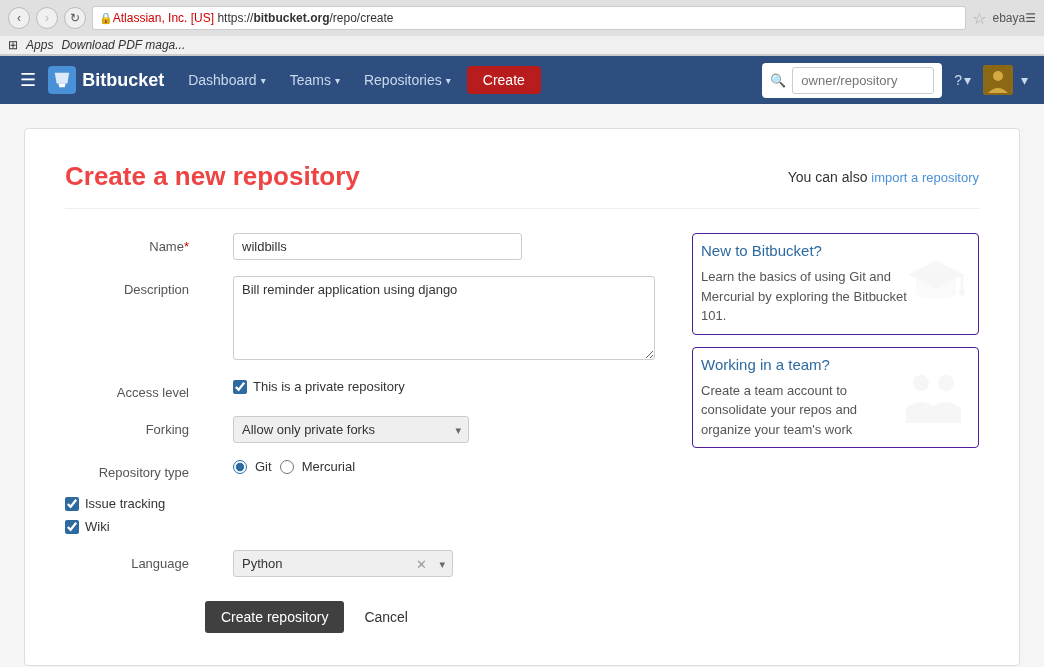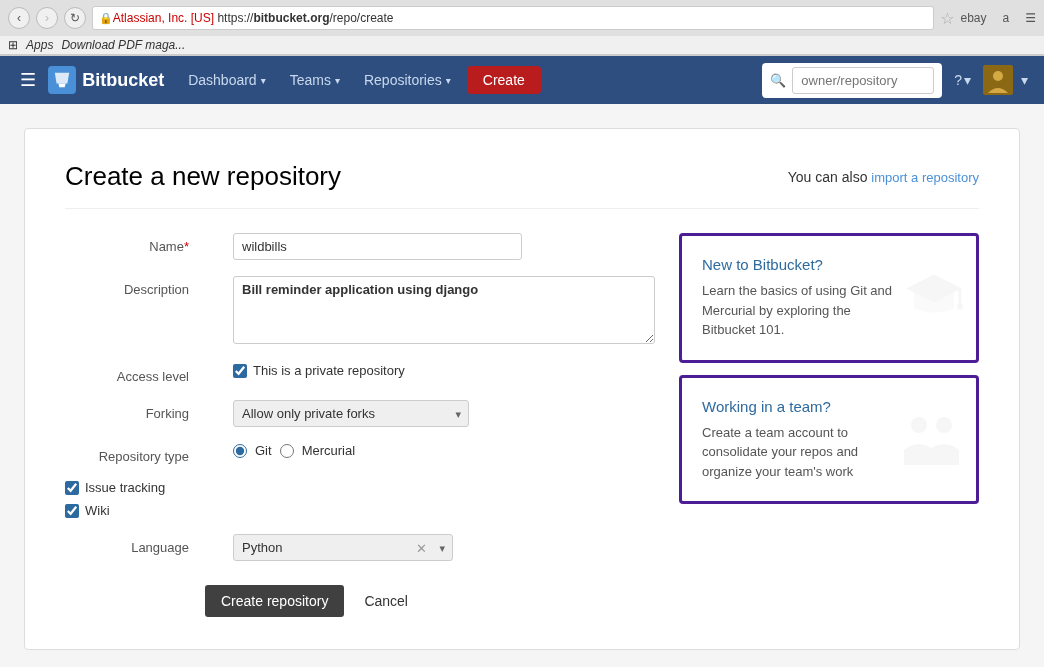--- a/index.html
+++ b/index.html
@@ -6,21 +6,21 @@
     body { font-family: -apple-system, BlinkMacSystemFont, 'Segoe UI', Arial, sans-serif; font-size: 14px; background: #f5f5f5; color: #333; }
 
     
     .browser-chrome { background: #e8e8e8; border-bottom: 1px solid #ccc; }
     .browser-toolbar { display: flex; align-items: center; padding: 6px 8px; gap: 6px; background: #e0e0e0; }
     .browser-btn { width: 22px; height: 22px; border-radius: 50%; border: 1px solid #bbb; background: #f0f0f0; cursor: pointer; display: flex; align-items: center; justify-content: center; font-size: 12px; color: #555; }
     .browser-btn:disabled { color: #bbb; }
     .address-bar { flex: 1; height: 24px; border: 1px solid #ccc; border-radius: 3px; background: white; display: flex; align-items: center; padding: 0 6px; font-size: 12px; }
     .address-bar .secure { color: #2a7; font-size: 11px; }
     .star-btn { color: #aaa; font-size: 16px; cursor: pointer; }
-    .browser-ext { display: flex; gap: 16px; align-items: center; font-size: 12px; color: #555; justify-content: center; }
+    .browser-ext { display: flex; gap: 0; align-items: center; font-size: 12px; color: #555; justify-content: center; }
     .bookmarks-bar { display: flex; align-items: center; padding: 2px 8px; background: #f0f0f0; border-bottom: 1px solid #ccc; gap: 8px; font-size: 12px; }
     .bookmarks-bar a { color: #333; text-decoration: none; display: flex; align-items: center; gap: 4px; font-style: italic; }
 
     
     .topnav { background: #2d4e7e; display: flex; align-items: center; padding: 0 12px; height: 48px; gap: 4px; }
     .topnav-menu { color: white; font-size: 18px; cursor: pointer; padding: 8px; }
     .topnav-logo { display: flex; align-items: center; gap: 6px; color: white; font-size: 18px; font-weight: bold; margin-right: 8px; }
     .topnav-logo .logo-icon { width: 28px; height: 28px; background: #4a90d9; border-radius: 4px; display: flex; align-items: center; justify-content: center; color: white; font-size: 14px; font-weight: bold; }
     .topnav-links { display: flex; align-items: center; gap: 0; }
     .topnav-link { color: #c8d8ee; padding: 0 12px; height: 48px; display: flex; align-items: center; gap: 4px; cursor: pointer; font-size: 14px; text-decoration: none; }
@@ -29,21 +29,21 @@
     .topnav-spacer { flex: 1; }
     .topnav-search { display: flex; align-items: center; background: white; border-radius: 4px; padding: 4px 8px; gap: 6px; width: 180px; }
     .topnav-search input { border: none; outline: none; font-size: 13px; color: #999; width: 100%; background: transparent; }
     .topnav-search .search-icon { color: #999; font-size: 13px; }
     .topnav-help { color: #c8d8ee; padding: 0 8px; cursor: pointer; font-size: 14px; display: flex; align-items: center; gap: 2px; }
     .topnav-avatar { width: 30px; height: 30px; border-radius: 3px; background: #8b6914; overflow: hidden; cursor: pointer; display: flex; align-items: center; justify-content: center; }
 
     
     .main-container { padding: 24px; max-width: 1044px; }
     .form-card { background: white; border: 1px solid #ddd; border-radius: 4px; padding: 32px 40px; }
-    .form-title { font-size: 26px; font-weight: 400; color: #000000; }
+    .form-title { font-size: 26px; font-weight: 700; color: #ef4444; }
     .form-header { display: flex; justify-content: space-between; align-items: center; margin-bottom: 16px; }
     .import-link { color: #4a90d9; text-decoration: none; font-size: 13px; }
     .divider { border: none; border-top: 1px solid #eee; margin-bottom: 24px; }
 
     
     .form-body { display: flex; gap: 24px; }
     .form-left { flex: 1; }
     .form-right { width: 300px; }
 
     .form-row { display: flex; margin-bottom: 16px; gap: 28px; }
@@ -54,21 +54,21 @@
     input[type="text"], textarea, select {
       border: 1px solid #ccc;
       border-radius: 3px;
       padding: 5px 8px;
       font-size: 13px;
       color: #333;
       outline: none;
       font-family: inherit;
     }
     .name-input { width: 289px; }
-    textarea { width: 100%; height: 68px; resize: vertical; font-weight: bold; }
+    textarea { width: 100%; height: 84px; resize: vertical; }
 
     .checkbox-row { display: flex; align-items: center; gap: 6px; }
     .checkbox-row input[type="checkbox"] { width: 14px; height: 14px; accent-color: #2d6a9f; cursor: pointer; }
     .checkbox-row label { font-size: 13px; color: #333; cursor: pointer; }
 
     .select-wrapper { position: relative; display: inline-block; }
     .forking-select { width: 236px; appearance: none; padding-right: 28px; cursor: pointer; }
     .select-arrow { position: absolute; right: 8px; top: 50%; transform: translateY(-50%); font-size: 11px; color: #666; pointer-events: none; }
 
     .radio-group { display: flex; flex-direction: row; gap: 8px; }
@@ -81,21 +81,21 @@
     .language-wrapper { position: relative; display: inline-flex; align-items: center; }
     .language-select { width: 220px; appearance: none; padding-right: 48px; cursor: pointer; }
     .language-clear { position: absolute; right: 26px; top: 50%; transform: translateY(-50%); color: #999; font-size: 13px; cursor: pointer; }
     .language-arrow { position: absolute; right: 8px; top: 50%; transform: translateY(-50%); font-size: 11px; color: #666; pointer-events: none; }
 
     .form-actions { display: flex; gap: 8px; margin-top: 24px; padding-left: 140px; }
     .btn-create { background: #404040; color: white; border: none; border-radius: 3px; padding: 8px 16px; font-size: 14px; cursor: pointer; font-weight: 500; }
     .btn-cancel { background: transparent; color: #333; border: none; padding: 8px 12px; font-size: 14px; cursor: pointer; }
 
     
-    .info-card { border: 3px solid #4c1d95; border-radius: 4px; padding: 20px; margin-bottom: 12px; position: relative; overflow: hidden; }
+    .info-card { border: 1px solid #4c1d95; border-radius: 4px; padding: 8px; margin-bottom: 12px; position: relative; overflow: hidden; margin-left: 13px; }
     .info-card-title { color: #2d6a9f; font-size: 15px; font-weight: 500; margin-bottom: 8px; }
     .info-card-text { font-size: 13px; color: #555; line-height: 1.5; padding-right: 60px; }
     .info-card-icon { position: absolute; right: 12px; top: 50%; transform: translateY(-50%); opacity: 0.3; }
   </style>
 </head>
 <body>
 
 <div class="browser-chrome">
   <div class="browser-toolbar">
     <button class="browser-btn">‹</button>

